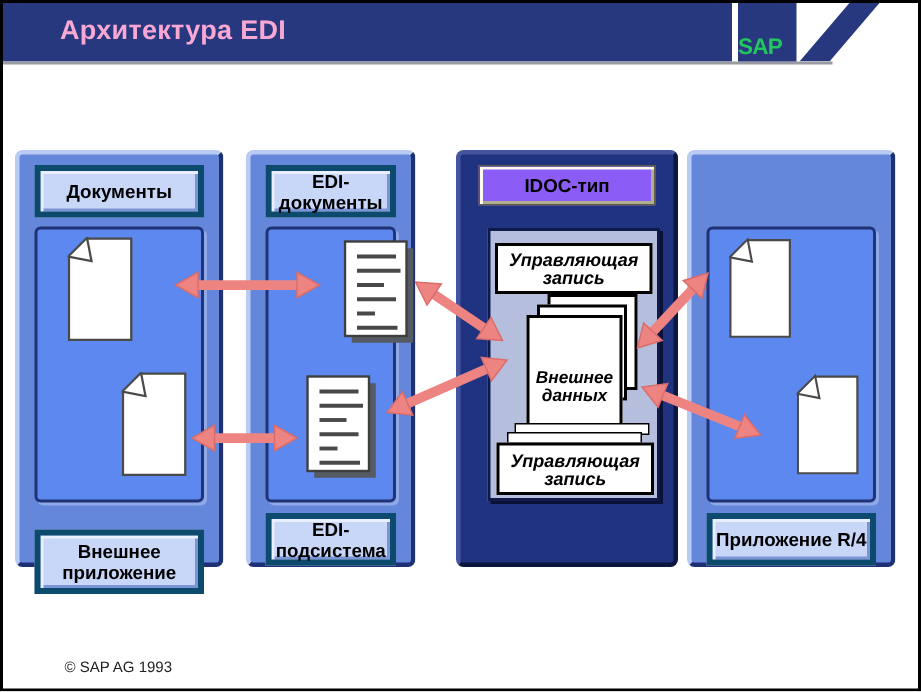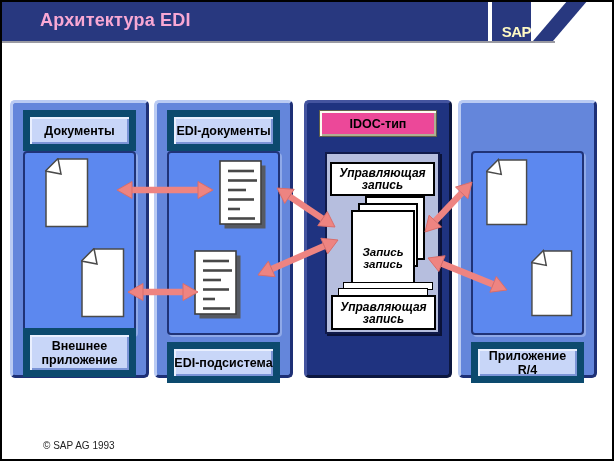--- a/index.html
+++ b/index.html
@@ -5,44 +5,44 @@
   html,body{margin:0;padding:0;background:#fff;}
   .slide{position:relative;width:614px;height:461px;background:#ffffff;overflow:hidden;
          font-family:"Liberation Sans",sans-serif;}
   .frame{position:absolute;inset:0;border:2px solid #000;pointer-events:none;z-index:60;}
 
   
   .titlebar{position:absolute;left:2px;top:2px;width:486px;height:39px;background:#28387f;}
   .titlebar .title{position:absolute;left:38px;top:8px;color:#f9a8d4;font-size:18px;font-weight:bold;letter-spacing:.2px;}
   .titlebar-underline{position:absolute;left:2px;top:41px;width:553px;height:2px;background:#9a9aa2;}
   .sap-box{position:absolute;left:492px;top:2px;width:39px;height:39px;background:#28387f;}
-  .sap-box span{position:absolute;left:0;right:0;bottom:1px;text-align:right;color:#fef9c3;
+  .sap-box span{position:absolute;left:0;right:0;bottom:1px;text-align:left;color:#22c55e;
                 font-weight:bold;font-size:15px;letter-spacing:-0.5px;}
   .sap-stripe{position:absolute;left:533px;top:0px;width:55px;height:41px;background:#28387f;
               clip-path:polygon(63.6% 0,100% 0,36.4% 100%,0% 100%);}
 
   
   .col{position:absolute;top:100px;height:278px;box-sizing:border-box;border-radius:5px;}
   .col-blue{background:#6486db;border:3px solid;border-color:#bacbf3 #1e3076 #1e3076 #bacbf3;}
   .col-navy{background:#1f3380;border:3px solid;border-color:#44549f #0c173f #0c173f #44549f;}
 
   .inner-blue{position:absolute;left:10px;right:10px;top:48px;height:180px;background:#5c88ef;
               border:2px solid #203377;border-radius:4px;box-shadow:2px 2px 0 #8fa9e8;}
   .inner-lavender{position:absolute;left:18px;right:9px;top:49px;height:178px;background:#b6bede;
               border:2px solid #101a4a;box-shadow:2px 2px 0 #0a1238;}
 
   .label3d{position:absolute;left:10px;right:10px;display:flex;align-items:center;justify-content:center;
            text-align:center;font-weight:bold;font-size:12.5px;color:#000;line-height:14px;}
-  .lb-blue{background:#c8d6f8;border:7px solid #0c4a6e;
+  .lb-blue{background:#c8d6f8;border:4px solid #0c4a6e;
            box-shadow:inset 2px 2px 0 #e9effe, inset -2px -2px 0 #7b94d6;}
-  .lb-cream{background:#ec4899;border:1px solid #5f5f49;
+  .lb-cream{background:#8b5cf6;border:1px solid #5f5f49;
            box-shadow:inset 2px 2px 0 #fbfbf0, inset -2px -2px 0 #afaf92;}
   .hdr{top:7px;height:27px;}
   .ftr{top:239px;height:27px;}
-  .ftr2{top:225px;height:35px;}
+  .ftr2{top:250px;height:35px;}
 
   
   .doc{position:absolute;}
 
   
   .record-box{position:absolute;background:#fff;border:2px solid #000;display:flex;align-items:center;
               justify-content:center;text-align:center;font-weight:bold;font-style:italic;
               font-size:12px;line-height:12px;color:#000;}
   .stack{position:absolute;}
   .page{position:absolute;background:#fff;border:2px solid #000;box-sizing:border-box;}
@@ -77,21 +77,21 @@
         <path d="M0.5 13 L13 0.5 L16 16 Z" fill="#fff" stroke="#4a4a4a" stroke-width="1.5"></path>
       </svg>
       <svg class="doc" style="left:56px;top:95px;" width="44" height="70" viewBox="0 0 44 70">
         <path d="M13 1 H42.5 V68.5 H1 V13 Z" fill="#fff" stroke="#4a4a4a" stroke-width="1.5"></path>
         <path d="M0.5 13 L13 0.5 L16 16 Z" fill="#fff" stroke="#4a4a4a" stroke-width="1.5"></path>
       </svg>
     </div>
     <div class="label3d lb-blue ftr2">Внешнее приложение</div>
   </div>
 
-  <div class="col col-blue" style="left:154px;width:139px;">
+  <div class="col col-blue" style="left:164px;width:113px;">
     <div class="label3d lb-blue hdr">EDI-документы</div>
     <div class="inner-blue">
       <svg class="doc" style="left:50px;top:7px;" width="48" height="70" viewBox="0 0 48 70">
         <rect x="5.5" y="5.5" width="41" height="63" fill="#565a63"></rect>
         <rect x="1" y="1" width="41" height="63" fill="#fff" stroke="#3f3f3f" stroke-width="1.6"></rect>
         <g stroke="#484848" stroke-width="2.6">
           <line x1="9" y1="11" x2="35" y2="11"></line>
           <line x1="9" y1="20.5" x2="38" y2="20.5"></line>
           <line x1="9" y1="30" x2="27" y2="30"></line>
           <line x1="9" y1="39.5" x2="35" y2="39.5"></line>
@@ -115,21 +115,21 @@
     <div class="label3d lb-blue ftr">EDI-подсистема</div>
   </div>
 
   <div class="col col-navy" style="left:304px;width:148px;">
     <div class="label3d lb-cream hdr" style="left:12px;right:12px;height:25px;">IDOC-тип</div>
     <div class="inner-lavender">
       <div class="record-box" style="left:3px;top:8px;width:101px;height:30px;">Управляющая запись</div>
       <div class="stack" style="left:24px;top:42px;width:82px;height:92px;">
         <div class="page" style="left:14px;top:0;width:60px;height:64px;"></div>
         <div class="page" style="left:7px;top:7px;width:60px;height:64px;"></div>
-        <div class="page page-front" style="left:0;top:14px;width:64px;height:76px;">Запись запись</div>
+        <div class="page page-front" style="left:0;top:14px;width:64px;height:76px;">Внешнее данных</div>
       </div>
       <div class="strip" style="left:16px;top:128px;width:90px;height:8px;"></div>
       <div class="strip" style="left:11px;top:134px;width:90px;height:8px;"></div>
       <div class="record-box" style="left:4px;top:141px;width:101px;height:31px;">Управляющая запись</div>
     </div>
   </div>
 
   <div class="col col-blue" style="left:458px;width:139px;">
     <div class="inner-blue">
       <svg class="doc" style="left:13px;top:3px;" width="42" height="73" viewBox="0 0 44 70">

